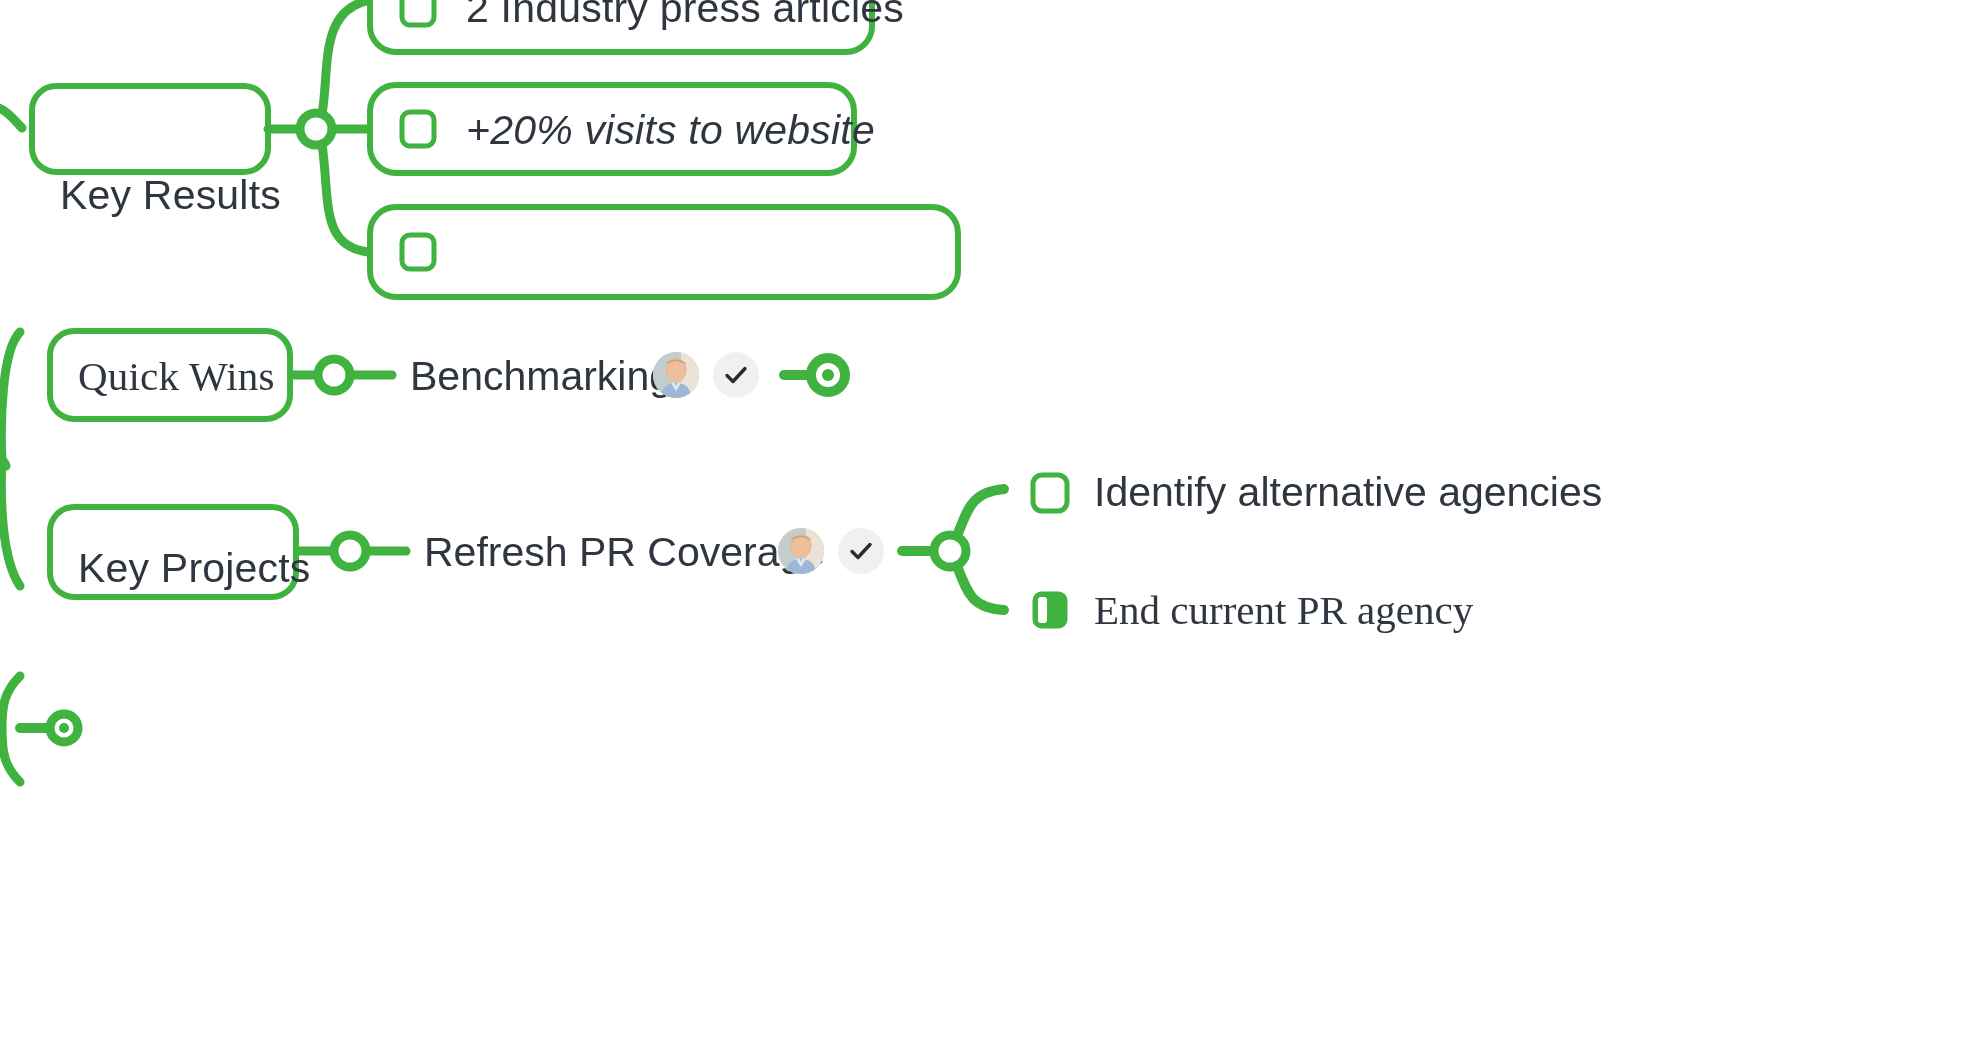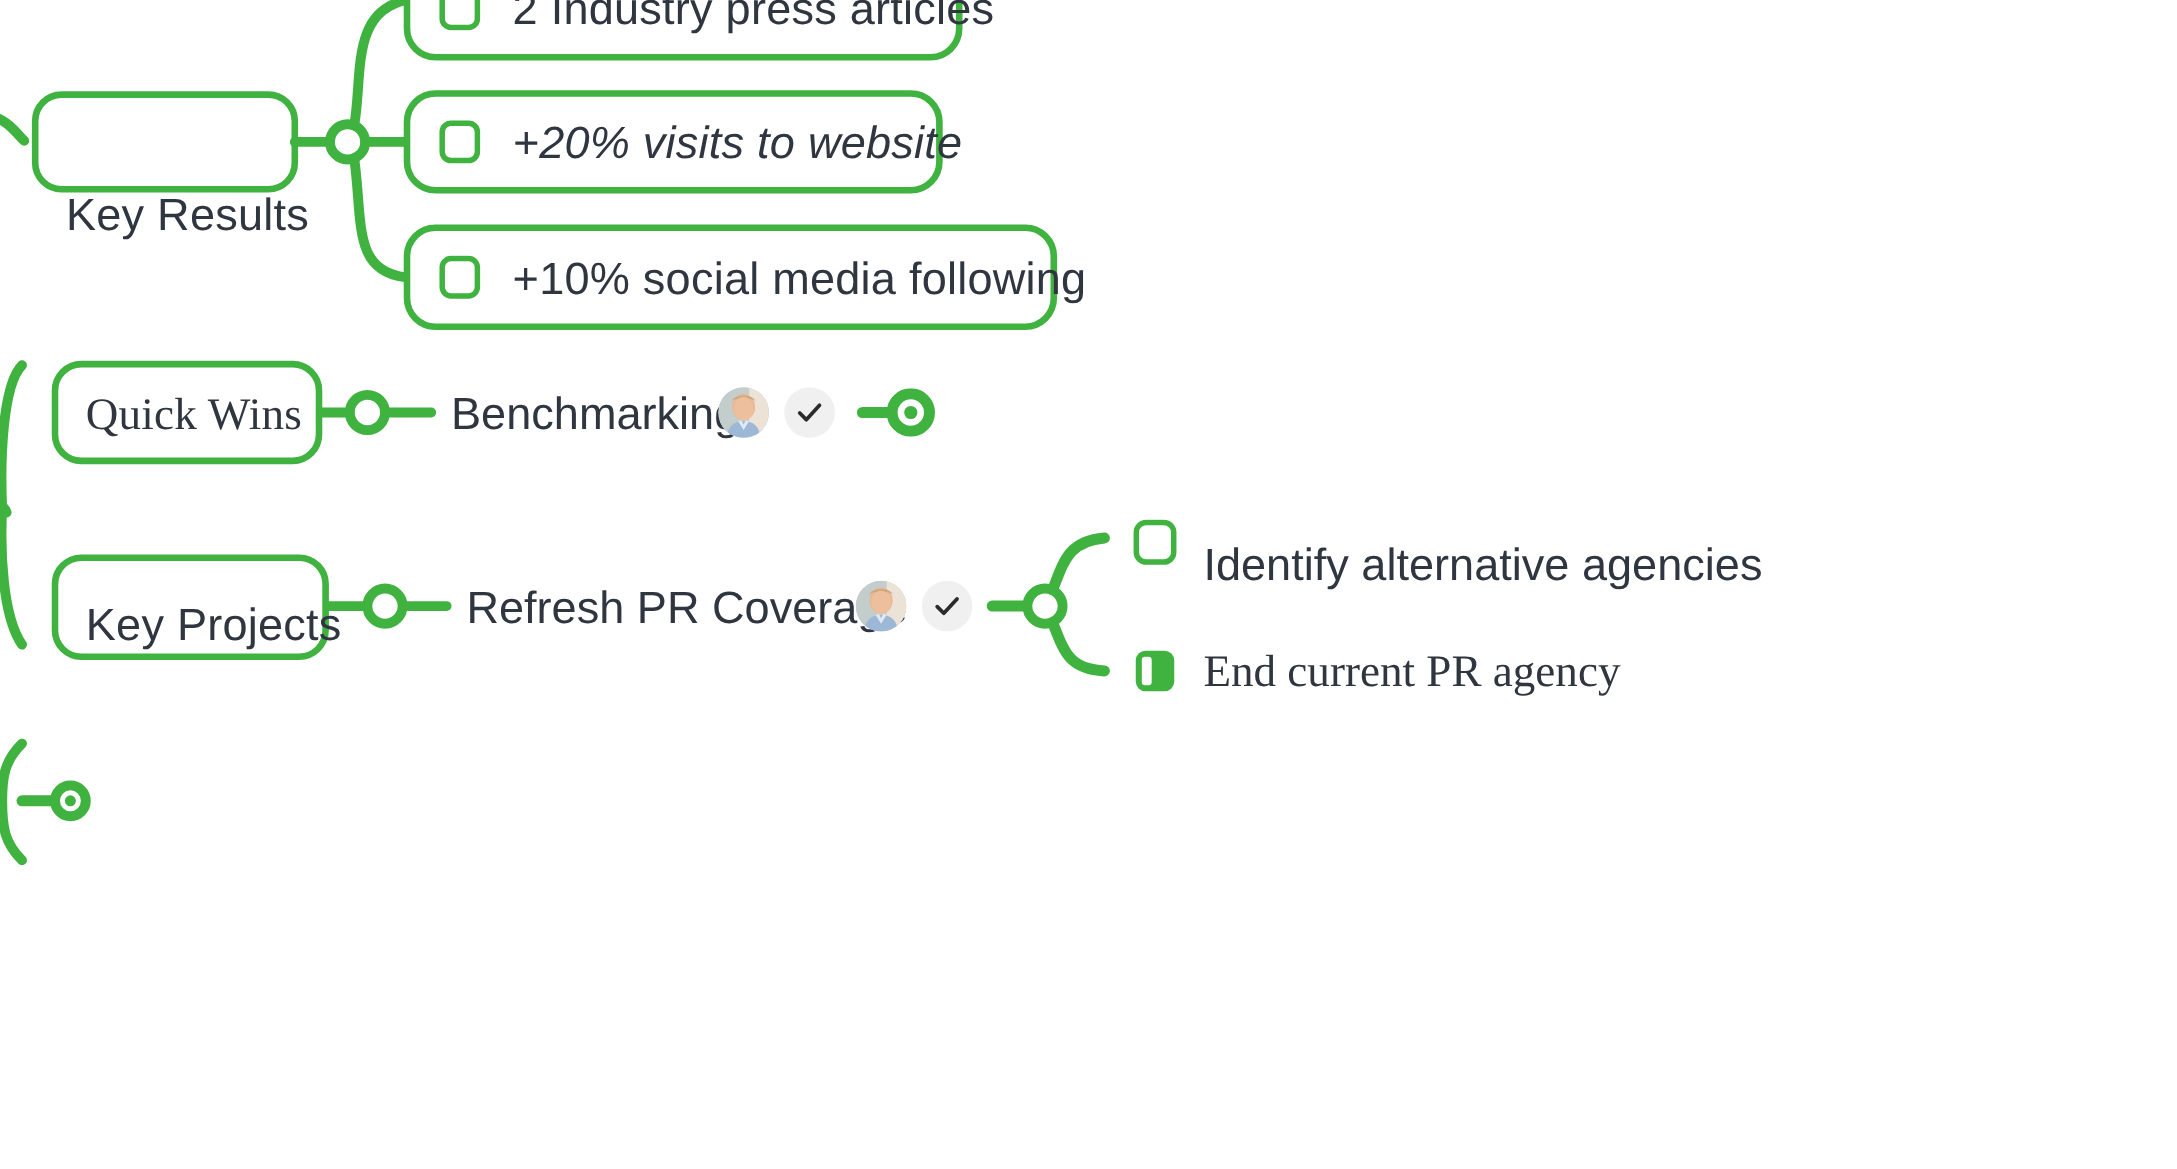--- a/index.html
+++ b/index.html
@@ -150,21 +150,20 @@
       <rect x="3" y="3" width="32" height="34" rx="8" ry="8" fill="#FFFFFF" stroke="#3FB23F" stroke-width="5"></rect>
     </svg>
   </div>
   <div class="node-label" style="left:466px; top:110px;font-style:italic;">+20% visits to website</div>
 
   <div class="cbx" style="left:399px; top:232px;">
     <svg width="38" height="40" viewBox="0 0 38 40" xmlns="http://www.w3.org/2000/svg">
       <rect x="3" y="3" width="32" height="34" rx="8" ry="8" fill="#FFFFFF" stroke="#3FB23F" stroke-width="5"></rect>
     </svg>
   </div>
-  <div class="node-label" style="left:466px; top:233px;">+10% social media following</div>
 
   <div class="node-label" style="left:78px; top:356px;font-family:Liberation Serif, serif;">Quick Wins</div>
 
   <div class="topic-label" style="left:410px; top:356px;">Benchmarking</div>
 
   <div class="avatar" style="left:653px; top:352px;">
     <svg class="av-svg" viewBox="0 0 46 46" xmlns="http://www.w3.org/2000/svg">
       <rect x="0" y="0" width="46" height="46" fill="#c3cdcb"></rect>
       <rect x="28" y="0" width="18" height="46" fill="#ece3d6"></rect>
       <ellipse cx="23" cy="18" rx="10.5" ry="12" fill="#e8b894"></ellipse>
@@ -208,21 +207,21 @@
     <svg width="26" height="26" viewBox="0 0 26 26" xmlns="http://www.w3.org/2000/svg">
       <path d="M 4 13.5 L 10 19.5 L 22 6.5" fill="none" stroke="#2B2B2B" stroke-width="3.4" stroke-linecap="round" stroke-linejoin="round"></path>
     </svg>
   </div>
 
   <div class="cbx" style="left:1030px; top:472px;">
     <svg width="40" height="42" viewBox="0 0 40 42" xmlns="http://www.w3.org/2000/svg">
       <rect x="3" y="3" width="34" height="36" rx="9" ry="9" fill="#FFFFFF" stroke="#3FB23F" stroke-width="5"></rect>
     </svg>
   </div>
-  <div class="topic-label" style="left:1094px; top:493px;text-align:right;">Identify alternative agencies</div>
+  <div class="topic-label" style="left:1094px; top:472px;text-align:right;">Identify alternative agencies</div>
 
   <div class="cbx" style="left:1030px; top:589px;">
     <svg width="40" height="42" viewBox="0 0 40 42" xmlns="http://www.w3.org/2000/svg">
       <rect x="2.5" y="2.5" width="35" height="37" rx="9" ry="9" fill="#3FB23F"></rect>
       <rect x="8" y="8" width="9" height="26" rx="3" ry="3" fill="#FFFFFF"></rect>
     </svg>
   </div>
   <div class="topic-label" style="left:1094px; top:590px;font-family:Liberation Serif, serif;">End current PR agency</div>
 
   <div class="collapsed-ind" style="left:42px; top:706px;">

